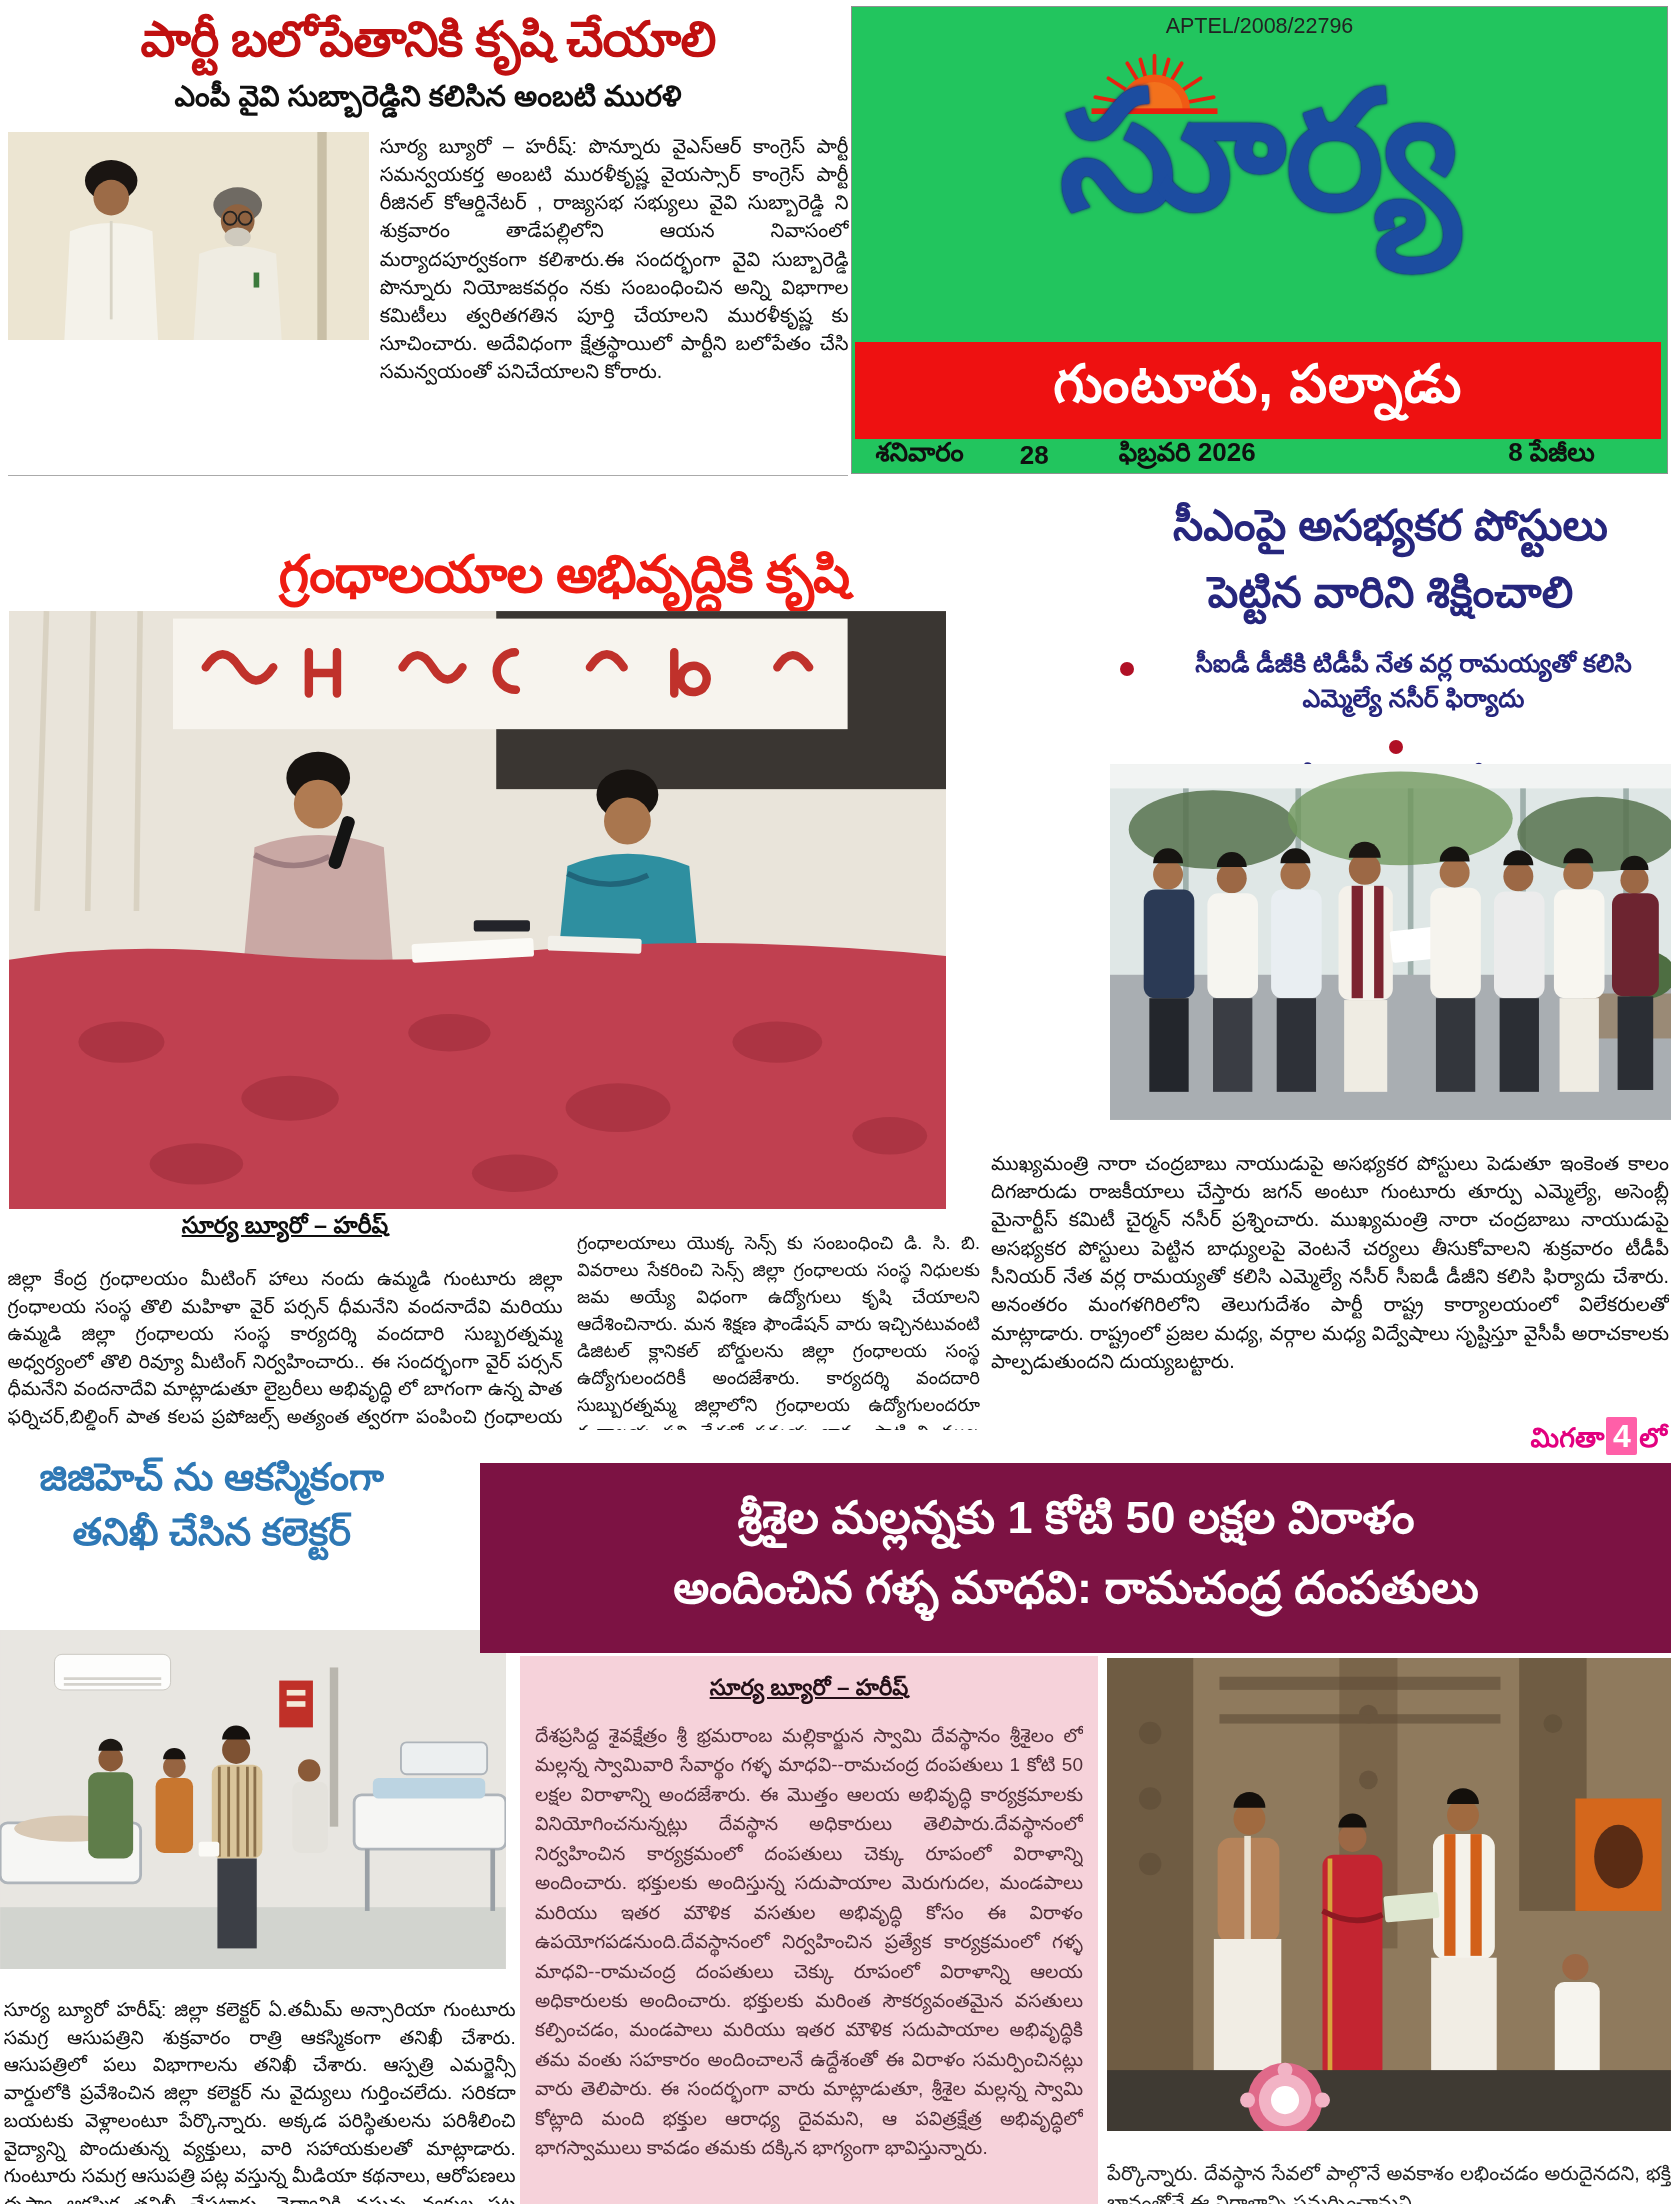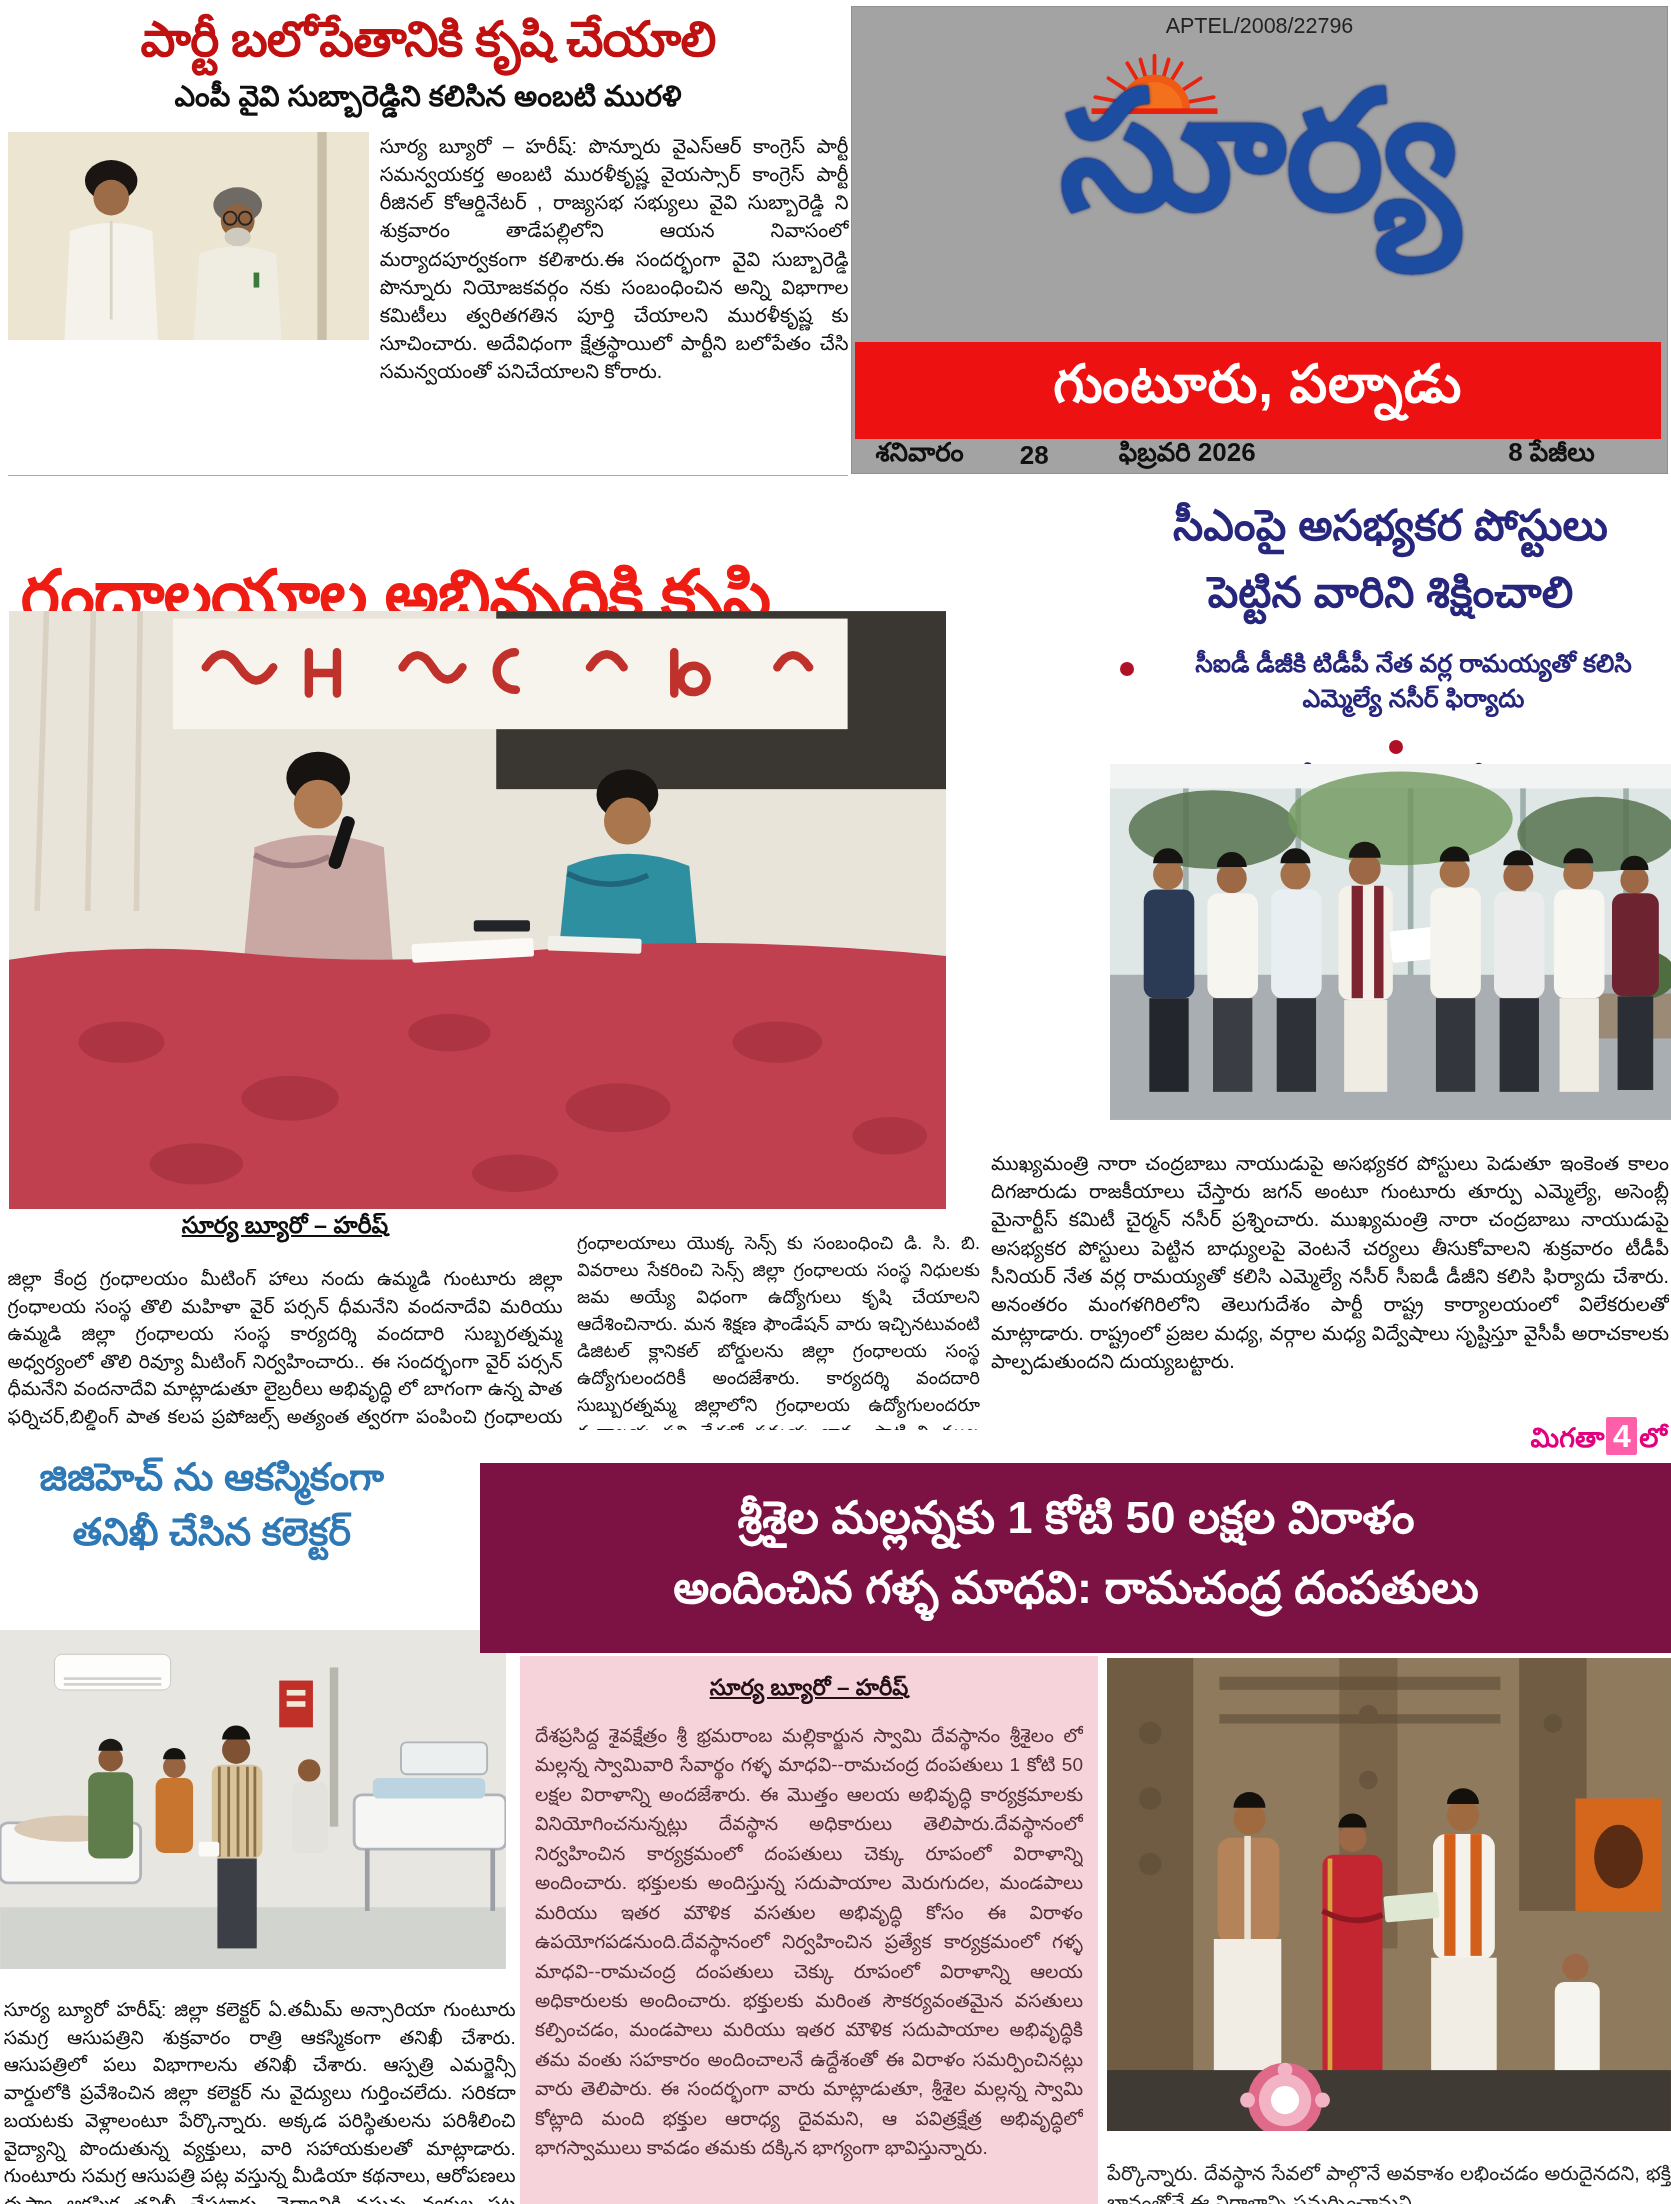--- a/index.html
+++ b/index.html
@@ -13,40 +13,40 @@
   .tl-headline{margin:3.7px 0 0;text-align:center;font-size:49px;line-height:1.1;
     font-weight:800;color:#c01010;letter-spacing:-0.9px;}
   .tl-sub{margin:13px 0 12px;text-align:center;font-size:29px;font-weight:700;color:#101010;}
   .tl-row{display:flex;margin-top:11.2px;gap:11.2px;}
   .tl-photo{width:361px;height:208px;flex:0 0 auto;background:#ece5d2;overflow:hidden;}
   .tl-body{flex:1;margin:0;font-size:19.7px;line-height:1.43;text-align:justify;
     overflow:hidden;height:330px;}
   .tl-divider{left:7.5px;top:475px;width:840px;height:0;border-top:1.9px solid #aaa;}
   
   .masthead{left:851px;top:5.6px;width:817px;height:468px;border:1.9px solid #909090;
-    background:#a3a3a3;box-sizing:border-box;}
+    background:#22c55e;box-sizing:border-box;}
   .regno{position:absolute;top:7.5px;left:0;width:100%;text-align:center;
     font-size:21.5px;color:#222;}
   .logo-sun{position:absolute;left:232px;top:43px;}
   .logo-text{position:absolute;top:17px;left:0;width:100%;text-align:center;
     font-size:165px;line-height:1.55;font-weight:800;color:#1c4da0;
     text-shadow:0 0 1.9px #122a7a, 0 0 3.7px #122a7a;}
   .edition-banner{position:absolute;left:2.8px;top:335px;width:806px;height:97px;
     background:#ee1111;color:#ffffff;display:flex;align-items:center;justify-content:center;
     font-size:53px;font-weight:800;letter-spacing:0.9px;}
   .date-row{position:absolute;left:2.8px;top:433px;width:806px;height:31px;
     display:flex;align-items:center;font-size:26px;font-weight:700;color:#101010;}
   .date-row span{display:inline-block;}
   .d-day{margin-left:20.6px;}
   .d-num{margin-left:56px;}
   .d-my{margin-left:70px;}
   .d-pages{margin-left:auto;margin-right:66px;}
   
-  .main-headline{left:7.5px;top:509px;width:1087px;font-size:68px;font-weight:800;
-    color:#ee1c12;letter-spacing:-0.9px;padding-left:13px;}
+  .main-headline{left:7.5px;top:509px;width:1087px;font-size:52px;font-weight:800;
+    color:#ee1c12;letter-spacing:-0.9px;padding-left:13px;text-align:center;}
   
   .lib-photo{left:9.4px;top:611px;width:937px;height:598px;background:#e7e0d2;overflow:hidden;}
   .lib-byline{left:7.5px;top:1212px;width:555px;text-align:center;font-size:23.4px;
     font-weight:800;text-decoration:underline;color:#101010;}
   .lib-col1{left:7.5px;top:1246px;width:555px;height:167px;font-size:19px;line-height:1.45;
     text-align:justify;overflow:hidden;}
   .lib-col2{left:577px;top:1212px;width:403px;height:200px;font-size:18px;line-height:1.5;
     text-align:justify;overflow:hidden;}
   
   .cm-headline{left:1110px;top:492px;width:561px;text-align:center;color:#26267d;

